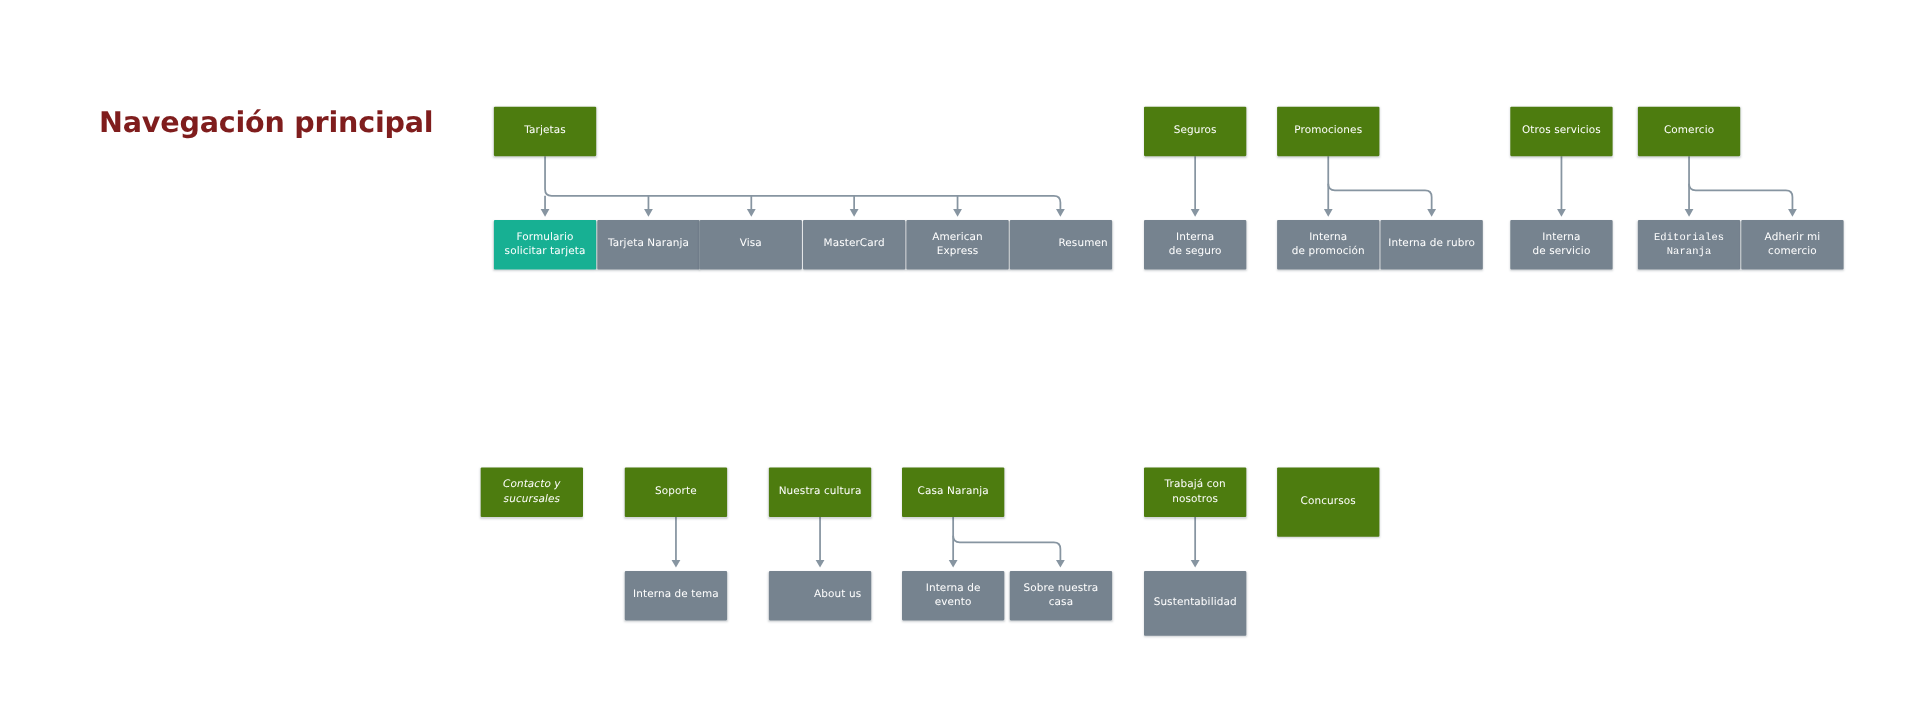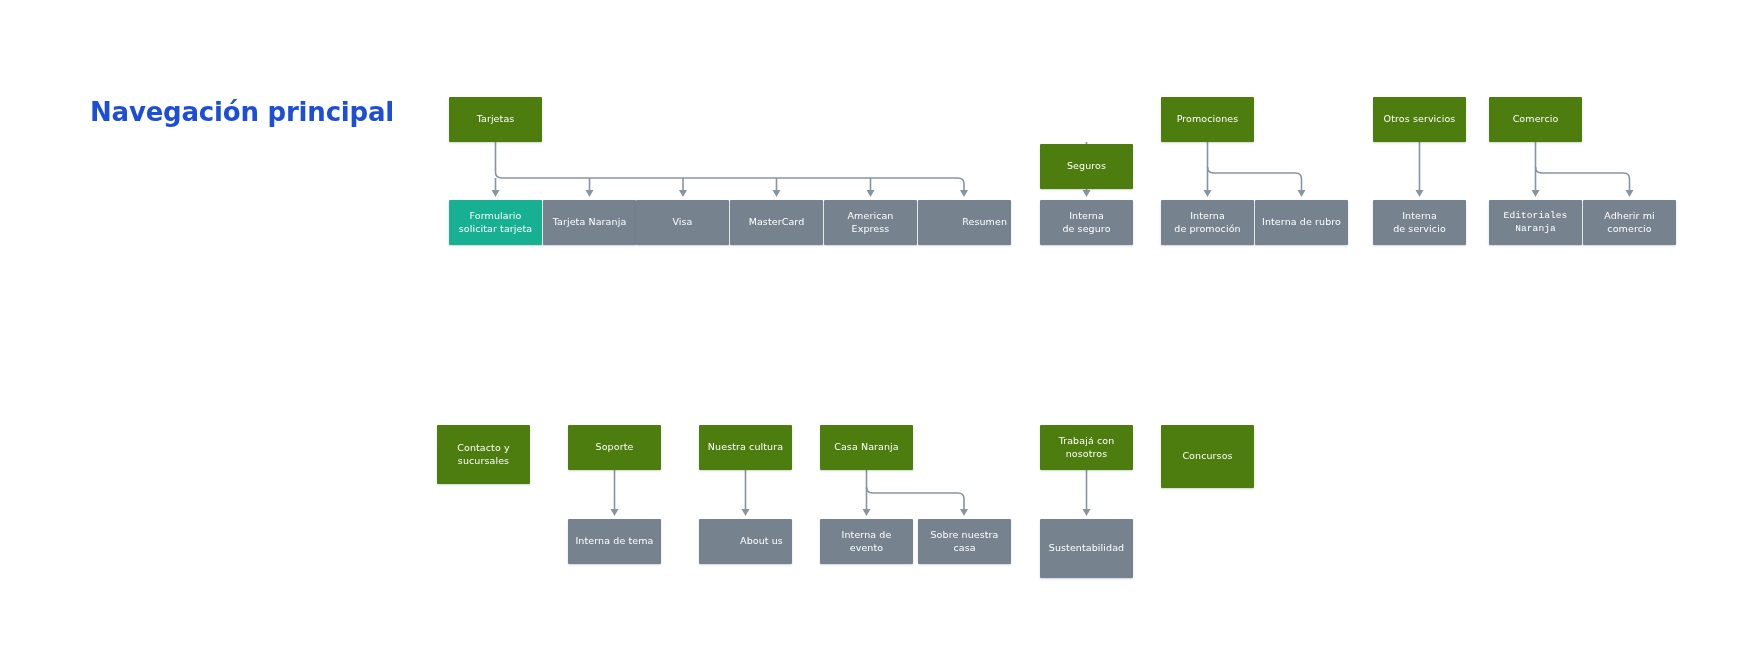--- a/index.html
+++ b/index.html
@@ -18,21 +18,21 @@
   #sitemap {
     position: absolute;
     left: 0;
     top: 0;
     width: 1744px;
     height: 656px;
   }
   .section-title {
     position: absolute;
     font-weight: bold;
-    color: #1d4ed8;
+    color: #7f1d1d;
     letter-spacing: -0.2px;
     white-space: nowrap;
   }
   #title-primary {
     left: 90px;
     top: 97px;
     font-size: 26px;
   }
   #title-secondary {
     left: 63px;
@@ -138,21 +138,21 @@
 
     <path d="M1086.5,470 L1086.5,509"></path>
     <polygon points="1082.5,509 1090.5,509 1086.5,516"></polygon>
   </svg>
 
   <div class="section-title" id="title-primary">Navegación principal</div>
 
   <div class="node level1" style="left:449px;top:97px;width:93px;height:45px;">
     <span>Tarjetas</span>
   </div>
-  <div class="node level1" style="left:1040px;top:97px;width:93px;height:45px;margin-top:47px;">
+  <div class="node level1" style="left:1040px;top:97px;width:93px;height:45px;">
     <span>Seguros</span>
   </div>
   <div class="node level1" style="left:1161px;top:97px;width:93px;height:45px;">
     <span>Promociones</span>
   </div>
   <div class="node level1" style="left:1373px;top:97px;width:93px;height:45px;">
     <span>Otros servicios</span>
   </div>
   <div class="node level1" style="left:1489px;top:97px;width:93px;height:45px;">
     <span>Comercio</span>
@@ -189,21 +189,21 @@
     <span>Interna<br>de servicio</span>
   </div>
   <div class="node level2" style="left:1489px;top:200px;width:93px;height:45px;font-family:Liberation Mono, monospace;">
     <span>Editoriales Naranja</span>
   </div>
   <div class="node level2" style="left:1583px;top:200px;width:93px;height:45px;">
     <span>Adherir mi comercio</span>
   </div>
 
 
-  <div class="node level1" style="left:437px;top:425px;width:93px;height:59px;">
+  <div class="node level1" style="left:437px;top:425px;width:93px;height:45px;font-style:italic;">
     <span>Contacto y<br>sucursales</span>
   </div>
   <div class="node level1" style="left:568px;top:425px;width:93px;height:45px;">
     <span>Soporte</span>
   </div>
   <div class="node level1" style="left:699px;top:425px;width:93px;height:45px;">
     <span>Nuestra cultura</span>
   </div>
   <div class="node level1" style="left:820px;top:425px;width:93px;height:45px;">
     <span>Casa Naranja</span>

